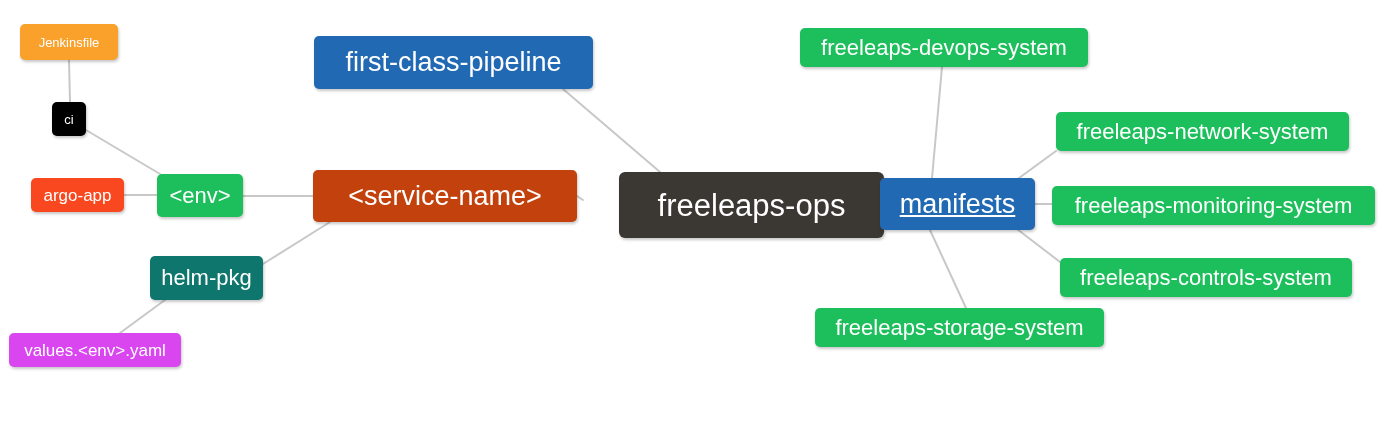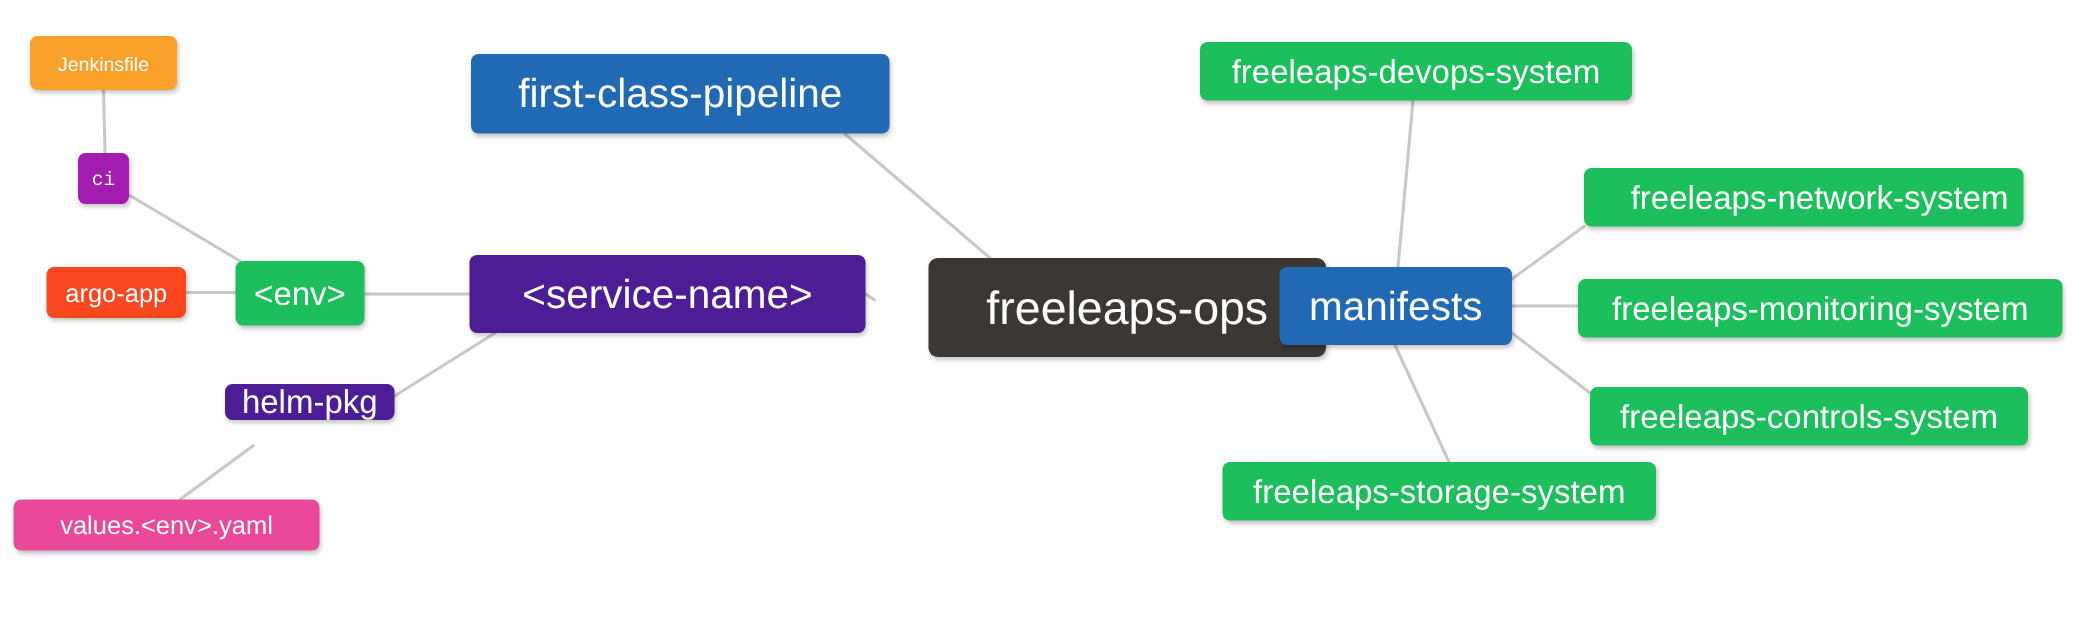--- a/index.html
+++ b/index.html
@@ -82,51 +82,51 @@
       <line x1="932" y1="178" x2="942" y2="67" stroke="#c8c8c8" stroke-width="2" stroke-linecap="round"></line>
       <line x1="1008" y1="186" x2="1056" y2="151" stroke="#c8c8c8" stroke-width="2" stroke-linecap="round"></line>
       <line x1="1008" y1="204" x2="1052" y2="204" stroke="#c8c8c8" stroke-width="2" stroke-linecap="round"></line>
       <line x1="1008" y1="222" x2="1060" y2="262" stroke="#c8c8c8" stroke-width="2" stroke-linecap="round"></line>
       <line x1="930" y1="230" x2="966" y2="308" stroke="#c8c8c8" stroke-width="2" stroke-linecap="round"></line>
     </svg>
   <div id="node-layer">
       <div class="node lvl-4" style="left: 20px; top: 24px; width: 98px; height: 36px; background: rgb(249, 161, 43);">
         <span>Jenkinsfile</span>
       </div>
-      <div class="node lvl-4" style="left: 52px; top: 102px; width: 34px; height: 34px; background: #a21caf; font-family: Liberation Mono, monospace;">
+      <div class="node lvl-4" style="left: 52px; top: 102px; width: 34px; height: 34px; background: #000000;">
         <span>ci</span>
       </div>
       <div class="node lvl-3" style="left: 31px; top: 178px; width: 93px; height: 34px; background: rgb(249, 71, 31);">
         <span>argo-app</span>
       </div>
       <div class="node lvl-2" style="left: 157px; top: 174px; width: 86px; height: 43px; background: rgb(29, 191, 92);">
         <span>&lt;env&gt;</span>
       </div>
-      <div class="node lvl-1" style="left: 313px; top: 170px; width: 264px; height: 52px; background: #4c1d95;">
+      <div class="node lvl-1" style="left: 313px; top: 170px; width: 264px; height: 52px; background: #c2410c;">
         <span>&lt;service-name&gt;</span>
       </div>
       <div class="node lvl-1" style="left: 314px; top: 36px; width: 279px; height: 53px; background: rgb(33, 105, 179);">
         <span>first-class-pipeline</span>
       </div>
-      <div class="node lvl-2" style="left: 150px; top: 256px; width: 113px; height: 24px; background: #4c1d95;">
+      <div class="node lvl-2" style="left: 150px; top: 256px; width: 113px; height: 44px; background: #0f766e;">
         <span>helm-pkg</span>
       </div>
-      <div class="node lvl-3" style="left: 9px; top: 333px; width: 204px; height: 34px; background: #ec4899;">
+      <div class="node lvl-3" style="left: 9px; top: 333px; width: 172px; height: 34px; background: #d946ef;">
         <span>values.&lt;env&gt;.yaml</span>
       </div>
       <div class="node lvl-root" style="left: 583px; top: 172px; width: 265px; height: 66px; background: rgb(59, 55, 51);">
         <span>freeleaps-ops</span>
       </div>
-      <div class="node lvl-1" style="left: 853px; top: 178px; width: 155px; height: 52px; background: rgb(33, 105, 179);">
+      <div class="node lvl-1" style="left: 880px; top: 178px; width: 155px; height: 52px; background: rgb(33, 105, 179); text-decoration: underline;">
         <span>manifests</span>
       </div>
       <div class="node lvl-2" style="left: 800px; top: 28px; width: 288px; height: 39px; background: rgb(29, 191, 92); justify-content: center;">
         <span>freeleaps-devops-system</span>
       </div>
-      <div class="node lvl-2" style="left: 1056px; top: 112px; width: 293px; height: 39px; background: rgb(29, 191, 92); justify-content: flex-end;">
+      <div class="node lvl-2" style="left: 1056px; top: 112px; width: 293px; height: 39px; background: rgb(29, 191, 92);">
         <span>freeleaps-network-system</span>
       </div>
       <div class="node lvl-2" style="left: 1052px; top: 186px; width: 323px; height: 39px; background: rgb(29, 191, 92);">
         <span>freeleaps-monitoring-system</span>
       </div>
       <div class="node lvl-2" style="left: 1060px; top: 258px; width: 292px; height: 39px; background: rgb(29, 191, 92);">
         <span>freeleaps-controls-system</span>
       </div>
       <div class="node lvl-2" style="left: 815px; top: 308px; width: 289px; height: 39px; background: rgb(29, 191, 92);">
         <span>freeleaps-storage-system</span>

